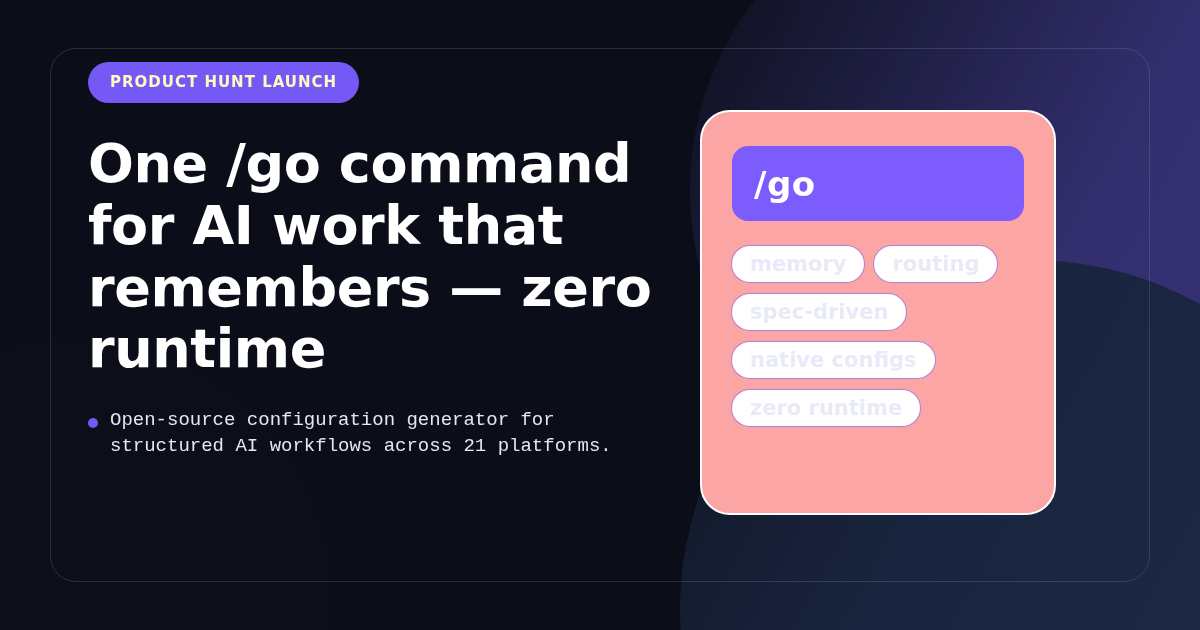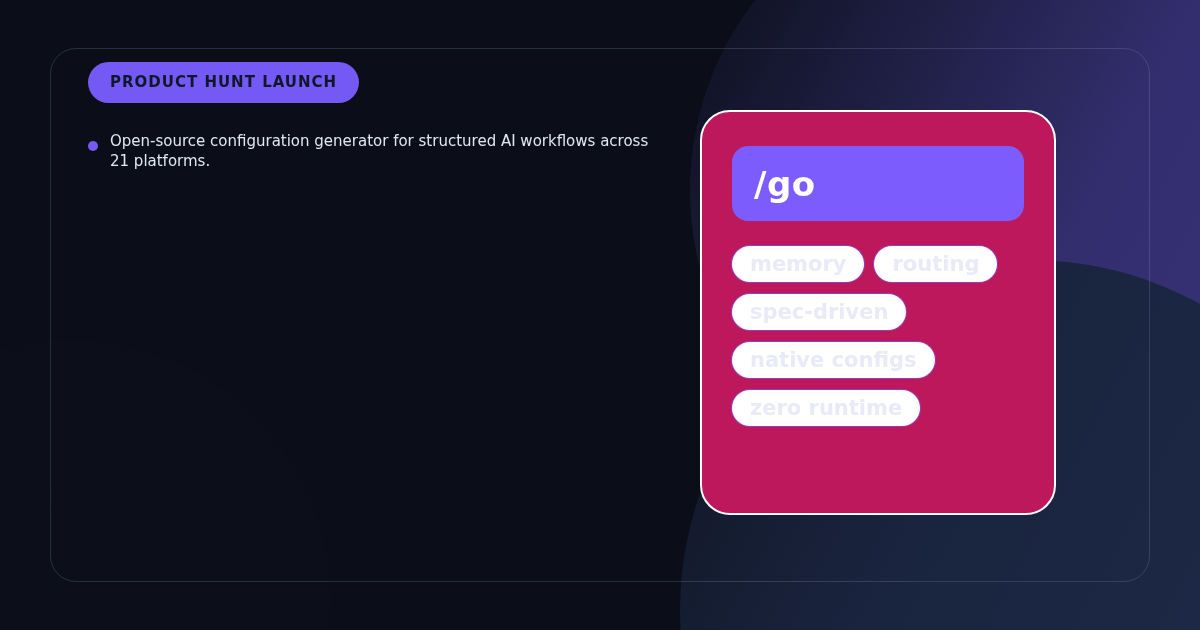--- a/index.html
+++ b/index.html
@@ -62,21 +62,21 @@
   }
 
   .left {
     width:700px;
     padding:62px 0 0 88px;
   }
 
   .badge {
     display:inline-block;
     background:#7459f4;
-    color:#0f172a;
+    color:#fef9c3;
     font-size:15px;
     font-weight:bold;
     letter-spacing:1.0px;
     padding:11px 22px 12px 22px;
     border-radius:22px;
   }
 
   .headline {
     margin-top:30px;
     color:#ffffff;
@@ -99,37 +99,38 @@
   .dot {
     width:10px; height:10px;
     border-radius:50%;
     background:#7459f4;
     flex:0 0 auto;
     margin-top:10px;
     margin-right:12px;
   }
   .bullet-text {
     color:#e3e7f1;
-    font-size:15px;
+    font-size:19px;
     line-height:1.36;
     max-width:560px;
+    font-family:Liberation Mono, monospace;
   }
 
   
   .right {
     position:relative;
     flex:1;
     height:100%;
   }
 
   .card {
     position:absolute;
     left:0px; top:110px;
     width:356px; height:405px;
-    background:#be185d;
+    background:#fca5a5;
     border:2px solid #ffffff;
     border-radius:30px;
     padding:34px 30px;
   }
 
   .go-box {
     background:#7c5cfc;
     border-radius:16px;
     height:75px;
     display:flex;
@@ -178,20 +179,21 @@
 </div>
 
 <div class="frame"></div>
 
 <div class="content">
 
   <div class="left">
 
     <div class="badge">PRODUCT HUNT LAUNCH</div>
 
+    <h1 class="headline">One /go command for AI work that remembers — zero runtime</h1>
 
     <div class="bullets">
 
       <div class="bullet">
         <span class="dot"></span>
         <span class="bullet-text">Open-source configuration generator for structured AI workflows across 21 platforms.</span>
       </div>
 
 
     </div>

